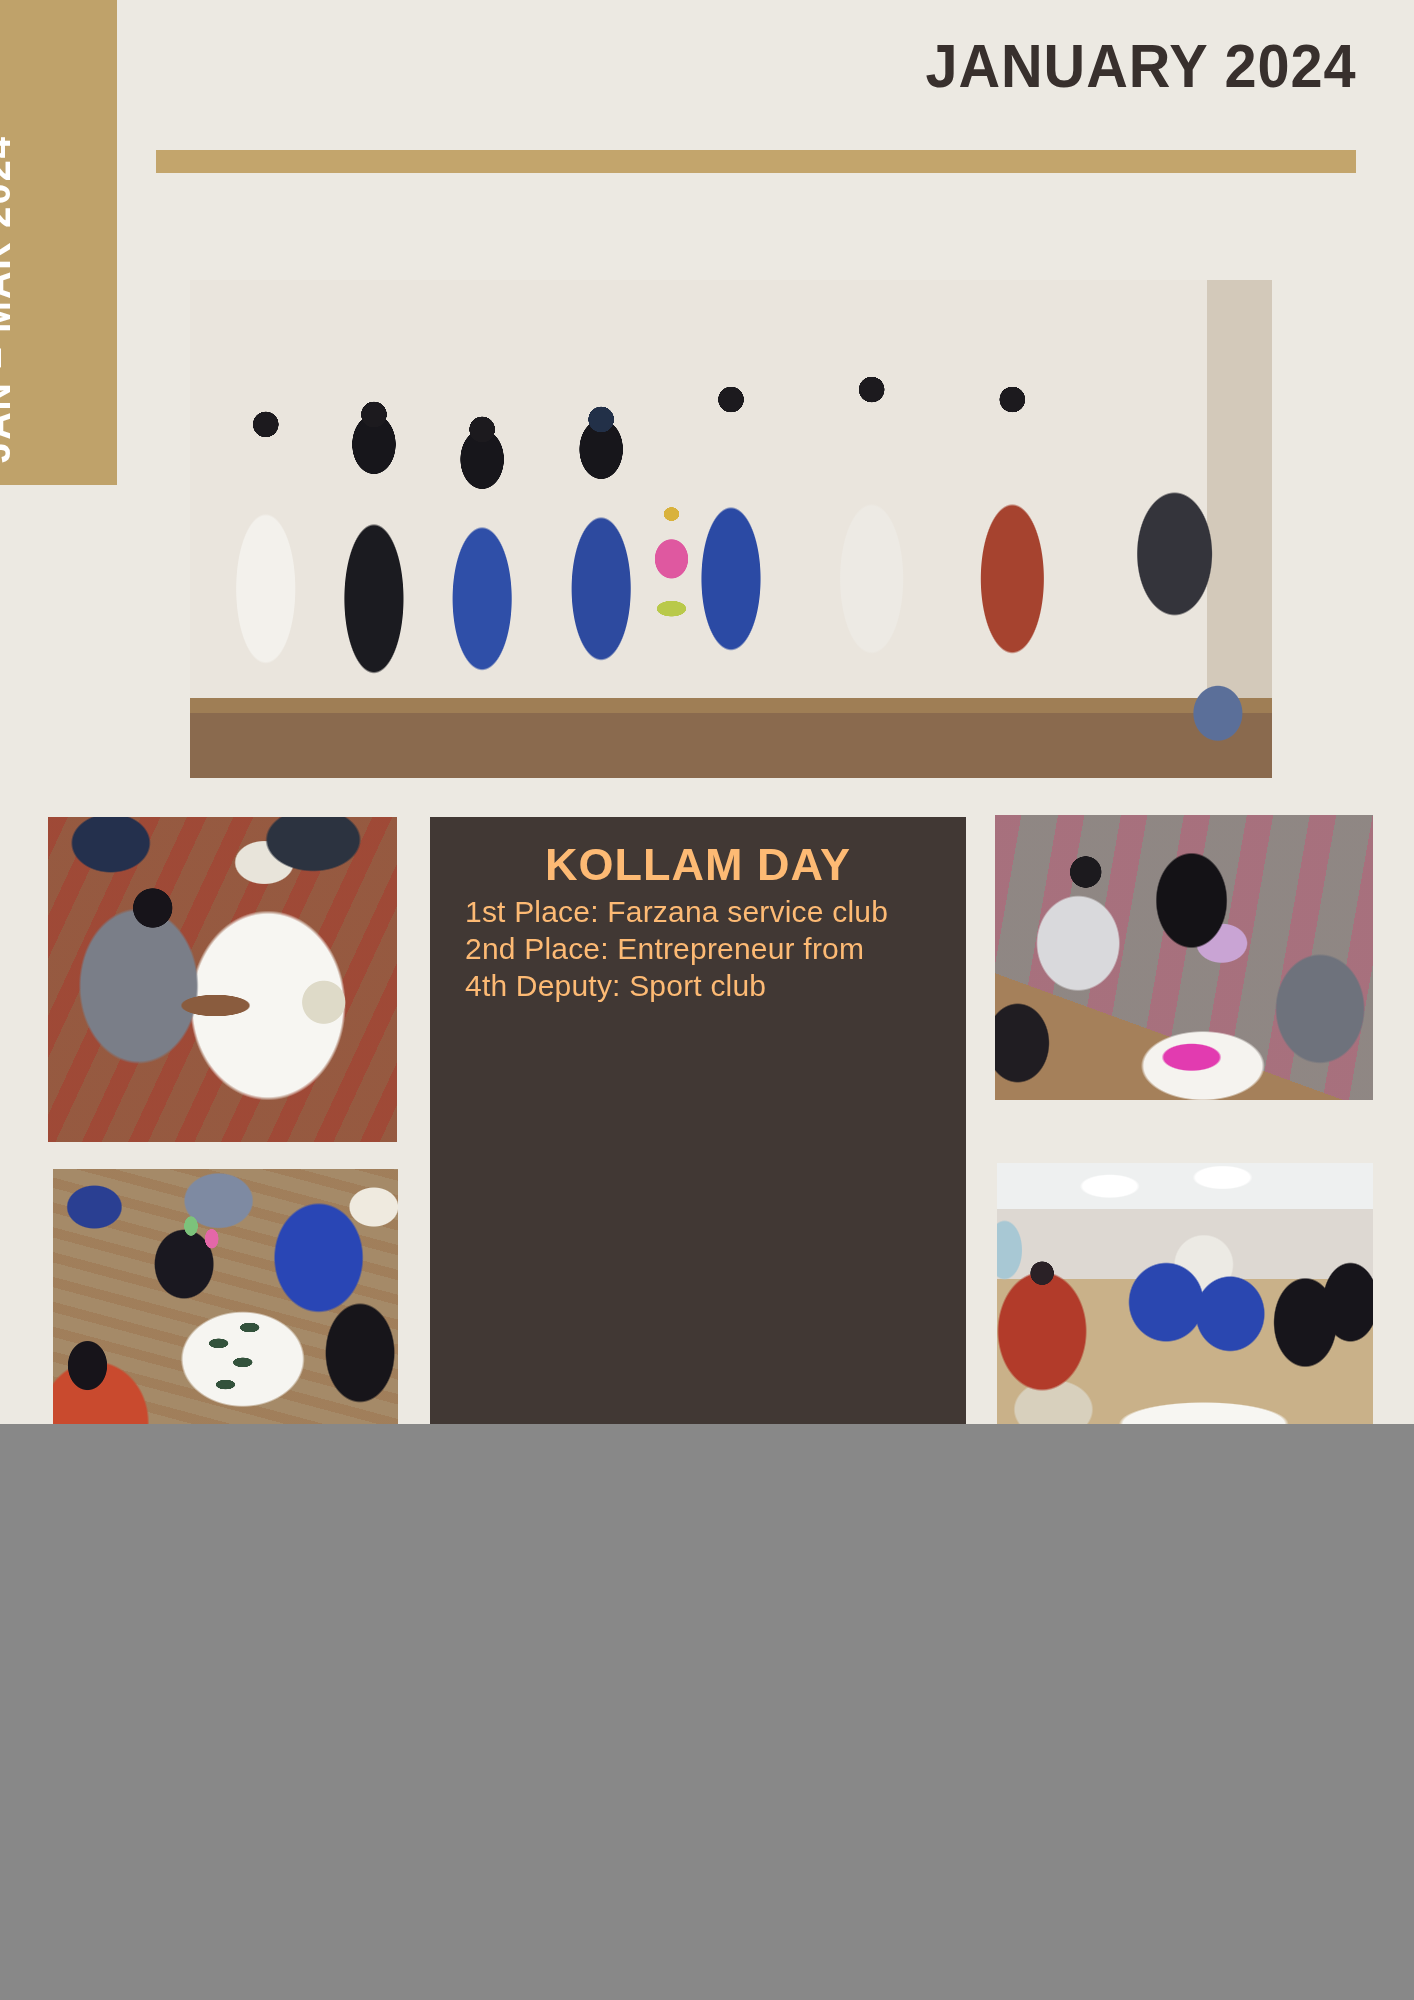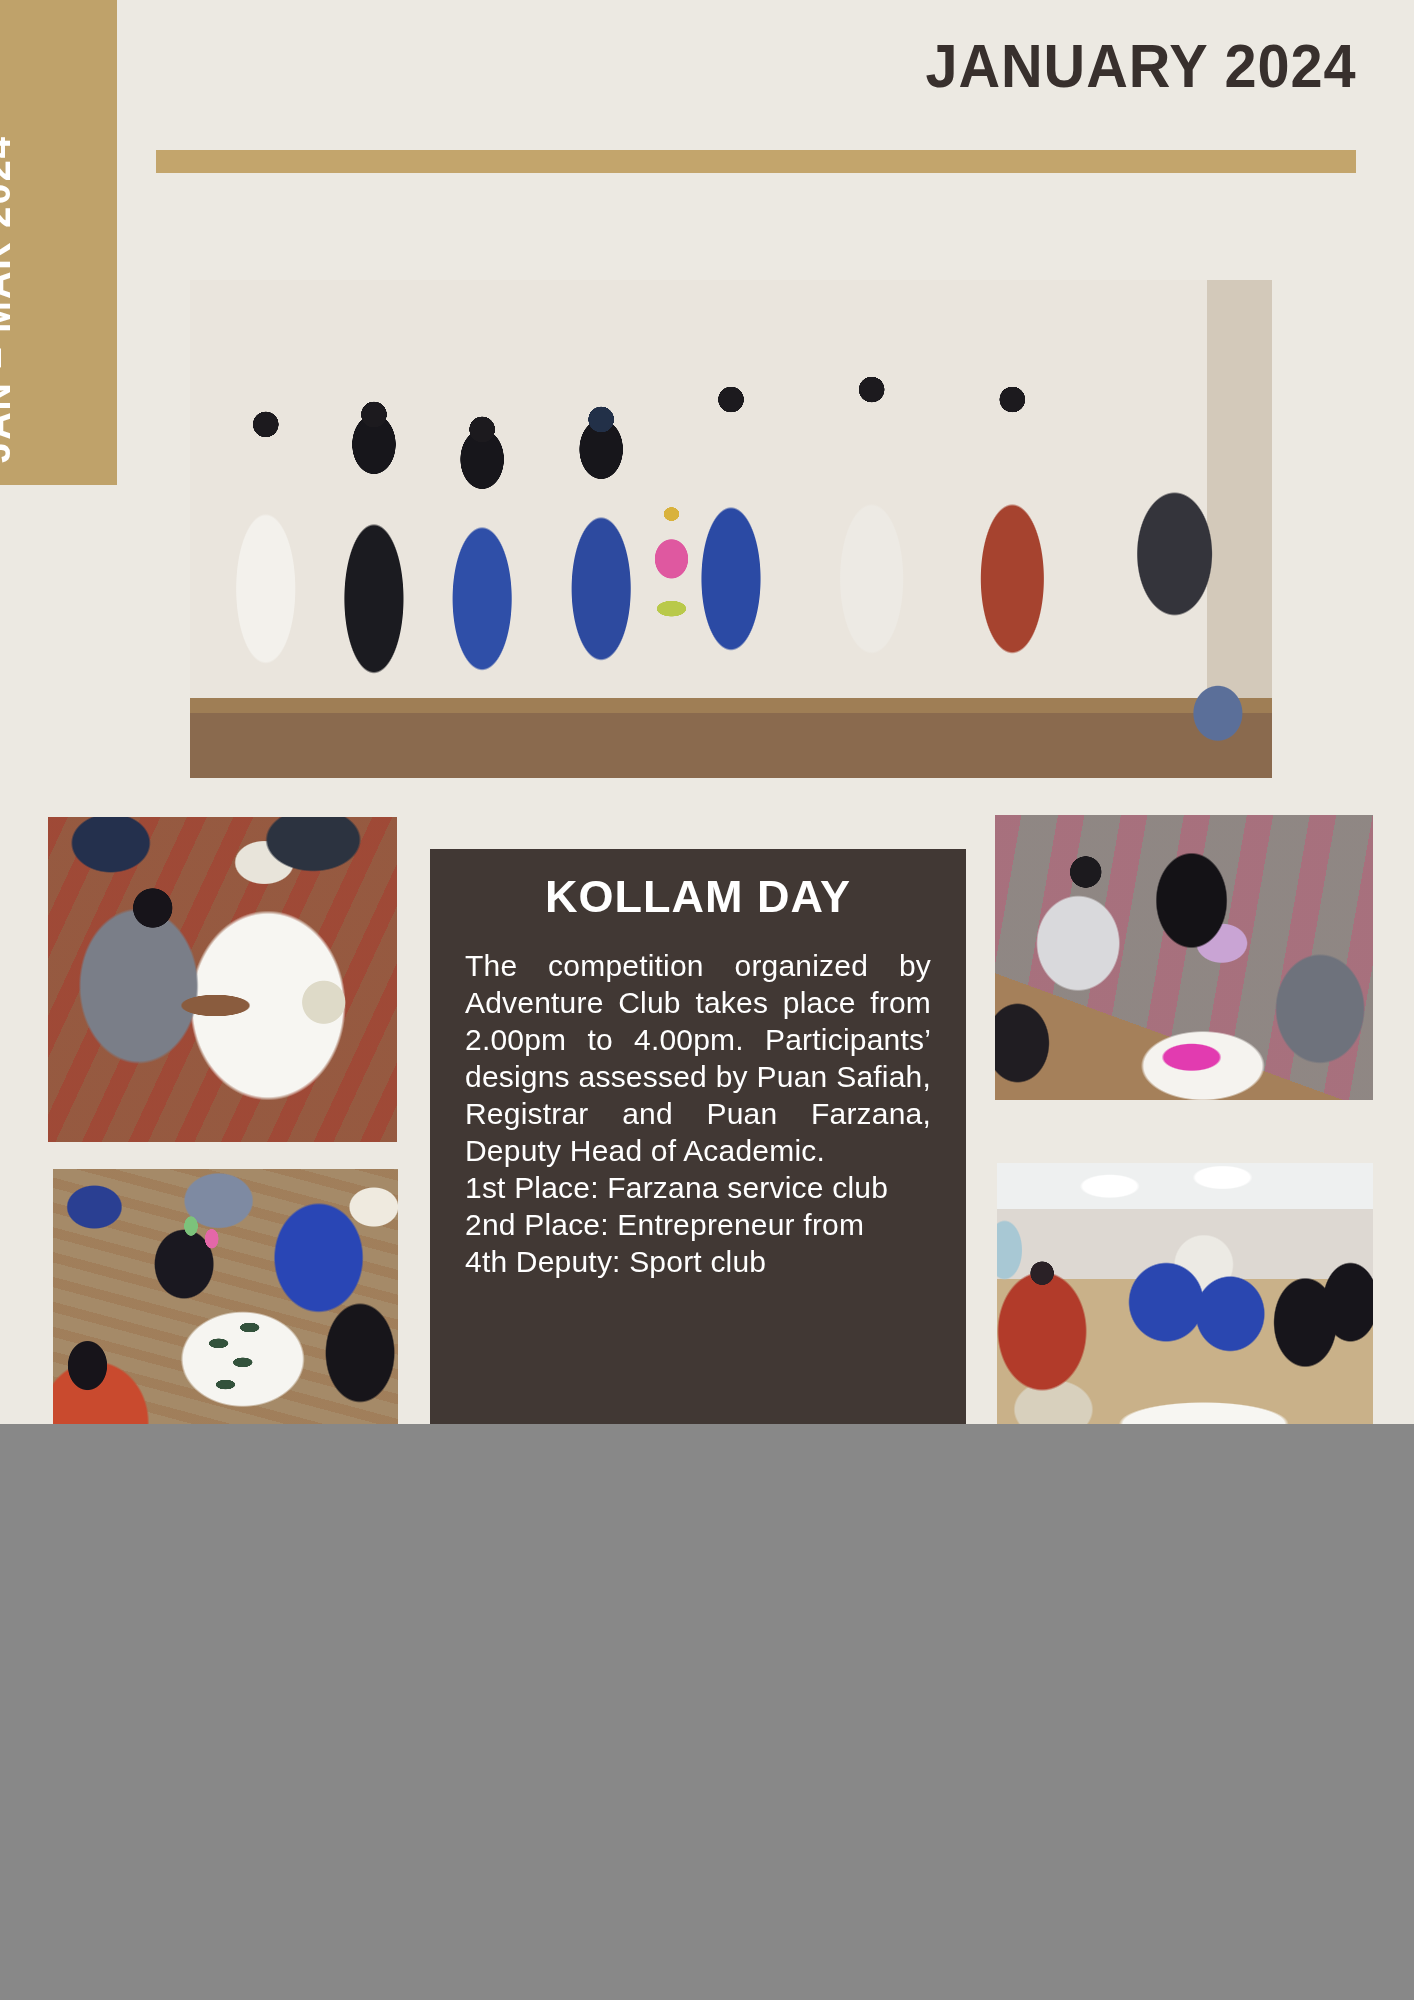--- a/index.html
+++ b/index.html
@@ -150,21 +150,21 @@
     radial-gradient(ellipse 30px 65px at 89% 48%,#1b1b20 96%,transparent 100%),
     radial-gradient(ellipse 20px 15px at 5% 48%,#7fa85c 95%,transparent 100%),
     radial-gradient(ellipse 20px 15px at 12% 54%,#7fa85c 95%,transparent 100%),
     radial-gradient(ellipse 20px 15px at 3% 62%,#7fa85c 95%,transparent 100%),
     radial-gradient(ellipse 30px 10px at 30% 7%,#ffffff 90%,transparent 100%),
     radial-gradient(ellipse 30px 10px at 58% 4%,#ffffff 90%,transparent 100%),
     radial-gradient(ellipse 15px 30px at 98% 28%,#d3e5e9 94%,transparent 100%),
     linear-gradient(to bottom,#f1f2f3 0 18%,#e4e2dd 18% 42%,transparent 42%);}
 
   
-  .article-box{position:absolute;left:430px;top:817px;width:536px;height:658px;background:#413834;color:#ffffff;box-sizing:border-box;padding:20px 35px 0 35px;margin-top:32px;}
+  .article-box{position:absolute;left:430px;top:817px;width:536px;height:658px;background:#413834;color:#fdba74;box-sizing:border-box;padding:20px 35px 0 35px;}
   .article-box h2{margin:0;text-align:center;font-size:45px;font-weight:700;letter-spacing:1px;line-height:56px;}
   .article-box .para{margin:22px 0 0 0;font-size:30px;line-height:37px;letter-spacing:.2px;text-align:justify;text-align-last:left;}
   .article-box .congrats{margin:37px 0 0 0;font-size:30px;line-height:37px;font-weight:700;text-align:justify;text-align-last:left;}
   .article-box .winner{font-size:30px;line-height:37px;letter-spacing:.2px;}
 </style>
 </head>
 <body>
 
 <div class="page">
 
@@ -177,21 +177,20 @@
 
   <h1 class="page-title">JANUARY 2024</h1>
   <div class="gold-bar top"></div>
 
   <div class="photo p-top"></div>
 
   <div class="photo p-r2l"></div>
 
   <section class="article-box">
     <h2>KOLLAM DAY</h2>
-    <p class="para">The competition organized by Adventure Club takes place from 2.00pm to 4.00pm. Participants’ designs assessed by Puan Safiah, Registrar and Puan Farzana, Deputy Head of Academic.</p>
     <div class="winner">1st Place: Farzana service club</div>
     <div class="winner">2nd Place: Entrepreneur from</div>
     <div class="winner">4th Deputy: Sport club</div>
   </section>
 
   <div class="photo p-r2r"></div>
 
   <div class="photo p-l2"></div>
 
   <div class="photo p-r3"></div>

